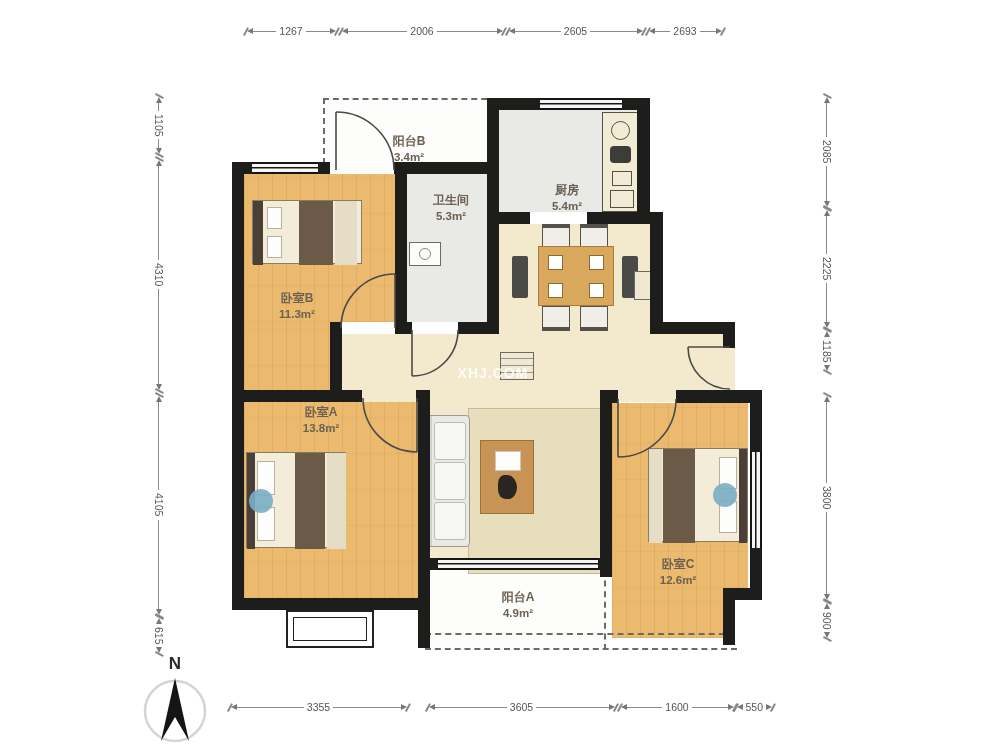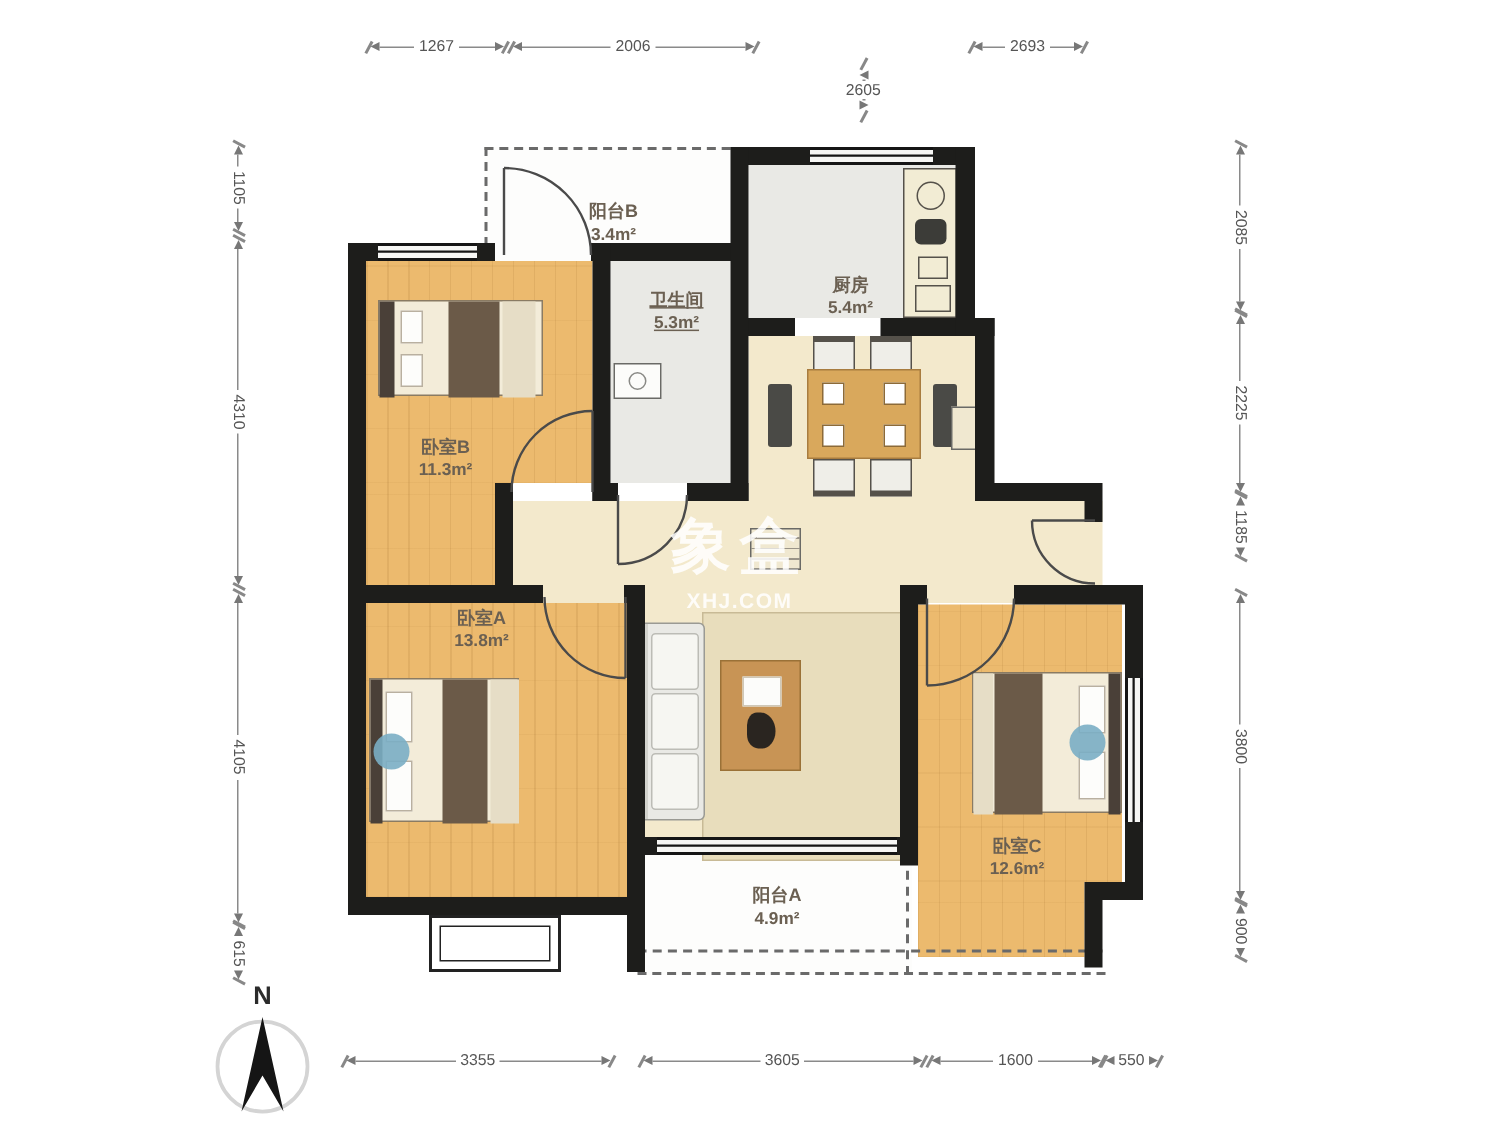--- a/index.html
+++ b/index.html
@@ -196,21 +196,21 @@
   </svg>
 
   <div class="rlabel" style="left:409px;top:149px;">
     <div>阳台B</div>
       <div class="area">3.4m²</div>
   </div>
   <div class="rlabel" style="left:567px;top:167px;margin-top:31px;">
     <div>厨房</div>
       <div class="area">5.4m²</div>
   </div>
-  <div class="rlabel" style="left:451px;top:208px;text-decoration:underline;">
+  <div class="rlabel" style="left:451px;top:208px;">
     <div>卫生间</div>
       <div class="area">5.3m²</div>
   </div>
   <div class="rlabel" style="left:297px;top:306px;">
     <div>卧室B</div>
       <div class="area">11.3m²</div>
   </div>
   <div class="rlabel" style="left:321px;top:420px;">
     <div>卧室A</div>
       <div class="area">13.8m²</div>
@@ -218,21 +218,20 @@
   <div class="rlabel" style="left:678px;top:572px;">
     <div>卧室C</div>
       <div class="area">12.6m²</div>
   </div>
   <div class="rlabel" style="left:518px;top:605px;">
     <div>阳台A</div>
       <div class="area">4.9m²</div>
   </div>
 
   <div class="wm">
-    <div class="l1">象盒</div>
     <div class="l2">XHJ.COM</div>
   </div>
 
   <div class="north-n">N</div>
 
   <div class="dseg" style="left:245px;top:24px;width:92px;">
     <span class="tk"></span>
       <span class="ar ar-l"></span>
       <span class="ln"></span>
     <span class="lbl">1267</span>
@@ -242,21 +241,21 @@
   </div>
   <div class="dseg" style="left:340px;top:24px;width:164px;">
     <span class="tk"></span>
       <span class="ar ar-l"></span>
       <span class="ln"></span>
     <span class="lbl">2006</span>
     <span class="ln"></span>
       <span class="ar ar-r"></span>
       <span class="tk"></span>
   </div>
-  <div class="dseg" style="left:507px;top:38px;width:137px;flex-direction:column;">
+  <div class="dseg" style="left:507px;top:24px;width:137px;">
     <span class="tk"></span>
       <span class="ar ar-l"></span>
       <span class="ln"></span>
     <span class="lbl">2605</span>
     <span class="ln"></span>
       <span class="ar ar-r"></span>
       <span class="tk"></span>
   </div>
   <div class="dseg" style="left:647px;top:24px;width:76px;">
     <span class="tk"></span>

